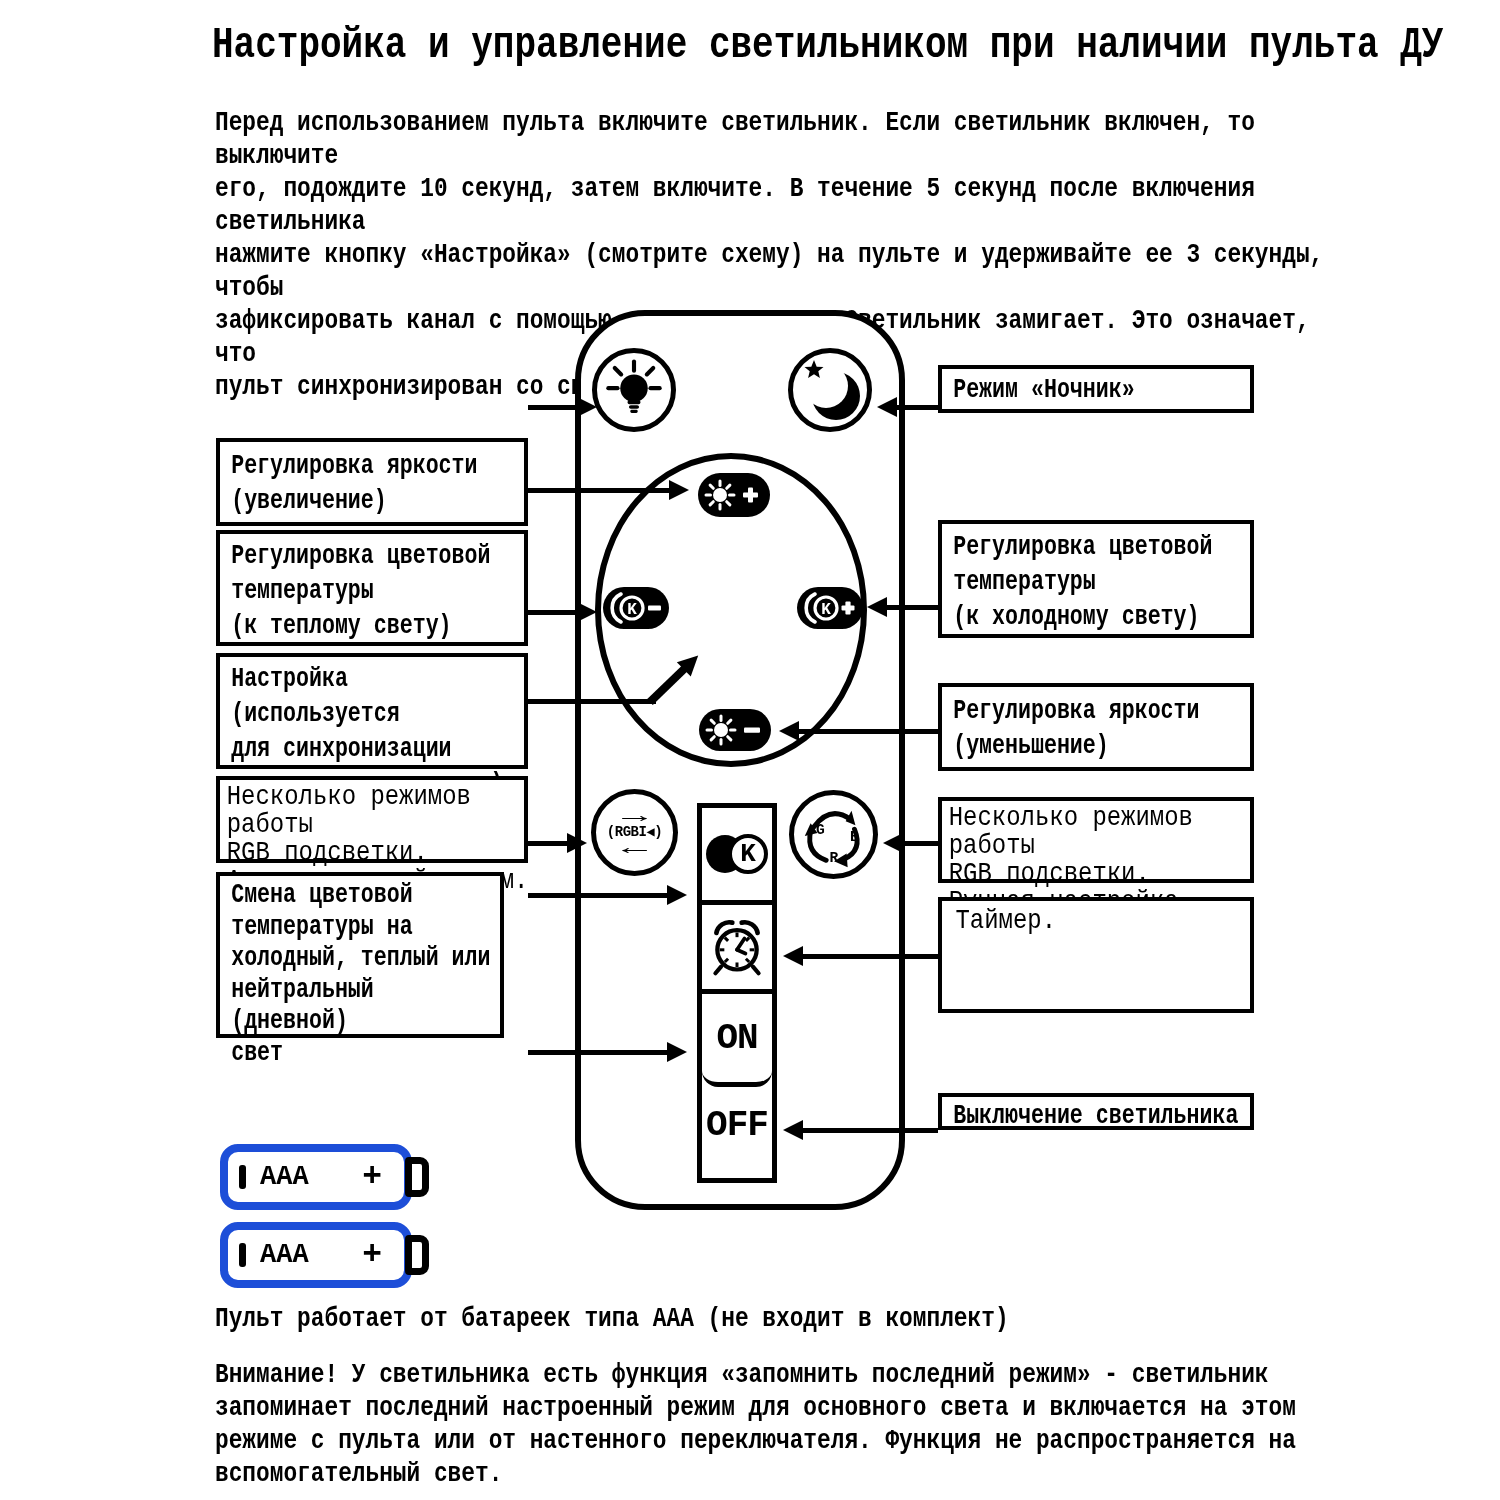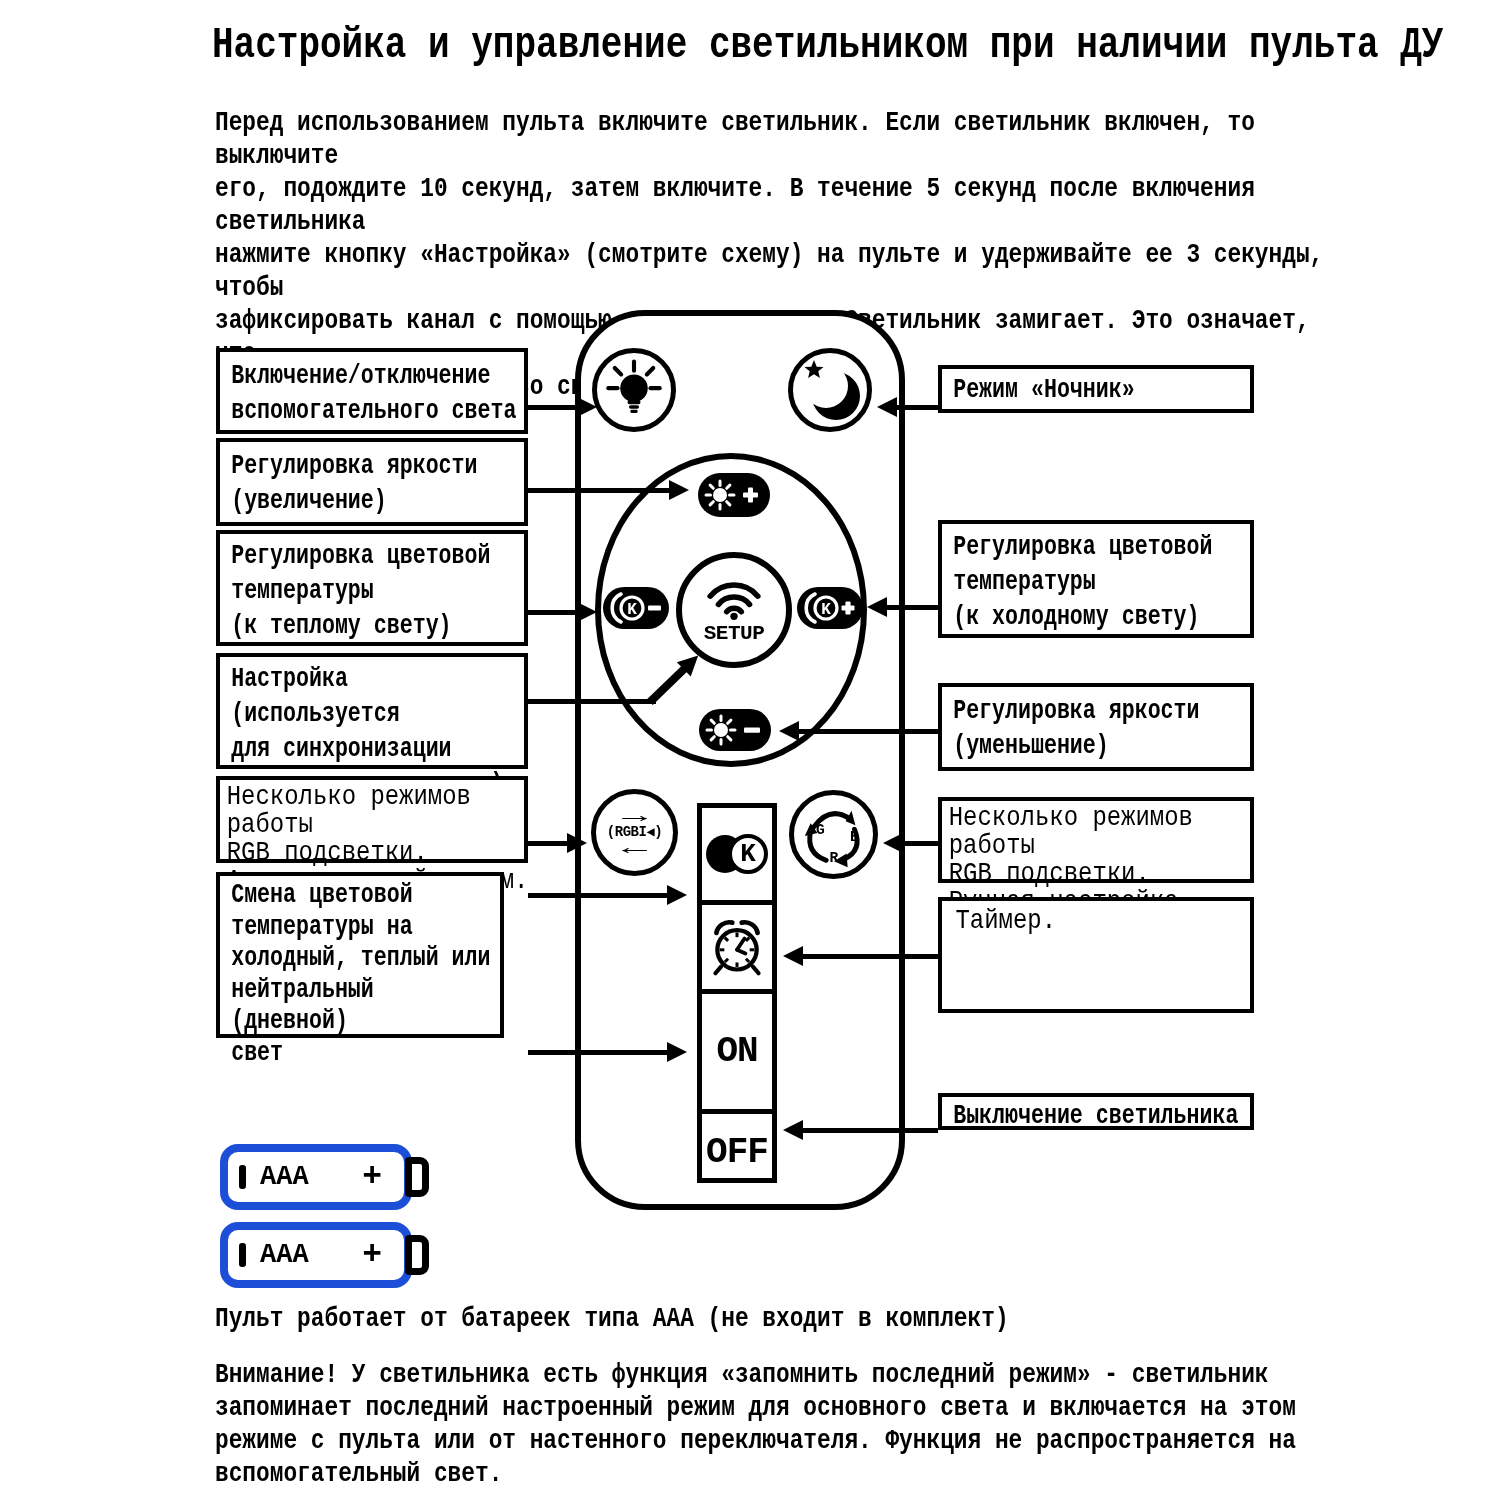--- a/index.html
+++ b/index.html
@@ -153,31 +153,20 @@
         <line x1="7.1" y1="7.1" x2="10.3" y2="10.3"></line>
           <line x1="26.9" y1="7.1" x2="23.7" y2="10.3"></line>
         <line x1="7.1" y1="26.9" x2="10.3" y2="23.7"></line>
           <line x1="26.9" y1="26.9" x2="23.7" y2="23.7"></line>
       </g>
       <circle cx="17" cy="17" r="7" fill="#fff"></circle>
       <rect x="40" y="14.5" width="16" height="5.2" rx="1" fill="#fff"></rect>
     </svg>
   </div>
 
-  <div class="abs setupc">
-    <svg width="60" height="44" viewBox="0 0 64 48">
-      <g stroke="#000" stroke-width="6" fill="none" stroke-linecap="round">
-        <path d="M6 22 A 34 34 0 0 1 58 22"></path>
-        <path d="M15 31 A 22 22 0 0 1 49 31"></path>
-        <path d="M24 39 A 10.5 10.5 0 0 1 40 39"></path>
-      </g>
-      <circle cx="32" cy="44" r="4" fill="#000"></circle>
-    </svg>
-    <div class="setuplabel">SETUP</div>
-  </div>
 
   <div class="circ" style="left:591px;top:789px;width:87px;height:87px;">
     <div class="rgb-auto-inner">
       <span class="cycarr">→</span>
       <span class="rgblbl">(RGBI◀)</span>
       <span class="cycarr">←</span>
     </div>
   </div>
 
   <div class="circ" style="left:789px;top:790px;width:89px;height:89px;">
@@ -221,21 +210,21 @@
         <g stroke="#000" stroke-width="4" stroke-linecap="round">
           <line x1="32" y1="36" x2="40" y2="24"></line>
             <line x1="32" y1="36" x2="41" y2="40"></line>
         </g>
         <g stroke="#000" stroke-width="4.5" stroke-linecap="round">
           <line x1="15" y1="54" x2="9" y2="61"></line>
             <line x1="49" y1="54" x2="55" y2="61"></line>
         </g>
       </svg>
     </div>
-    <div class="col-cell" style="height:120px;">
+    <div class="col-cell" style="height:93px;border-radius:16px;">
       <span class="onoff">ON</span>
     </div>
     <div class="col-cell" style="height:76px;border-bottom:none;text-align:right;">
       <span class="onoff">OFF</span>
     </div>
   </div>
 
   <div class="conn ar-r" style="left:528px;top:405px;width:50px;"></div>
   <div class="conn ar-r" style="left:528px;top:488px;width:142px;"></div>
   <div class="conn ar-r" style="left:528px;top:610px;width:50px;"></div>
@@ -245,24 +234,20 @@
   <div class="conn ar-r" style="left:528px;top:893px;width:140px;"></div>
   <div class="conn ar-r" style="left:528px;top:1050px;width:140px;"></div>
 
   <div class="conn ar-l" style="left:896px;top:405px;width:42px;"></div>
   <div class="conn ar-l" style="left:886px;top:605px;width:52px;"></div>
   <div class="conn ar-l" style="left:798px;top:729px;width:140px;"></div>
   <div class="conn ar-l" style="left:902px;top:841px;width:36px;"></div>
   <div class="conn ar-l" style="left:802px;top:954px;width:136px;"></div>
   <div class="conn ar-l" style="left:802px;top:1128px;width:136px;"></div>
 
-  <div class="callout" style="left:216px;top:348px;width:312px;height:86px;">
-    <div class="ctext">Включение/отключение
-вспомогательного света</div>
-  </div>
   <div class="callout" style="left:216px;top:438px;width:312px;height:88px;">
     <div class="ctext">Регулировка яркости
 (увеличение)</div>
   </div>
   <div class="callout" style="left:216px;top:530px;width:312px;height:116px;">
     <div class="ctext" style="padding-top:5px;">Регулировка цветовой
 температуры
 (к теплому свету)</div>
   </div>
   <div class="callout" style="left:216px;top:653px;width:312px;height:116px;">

